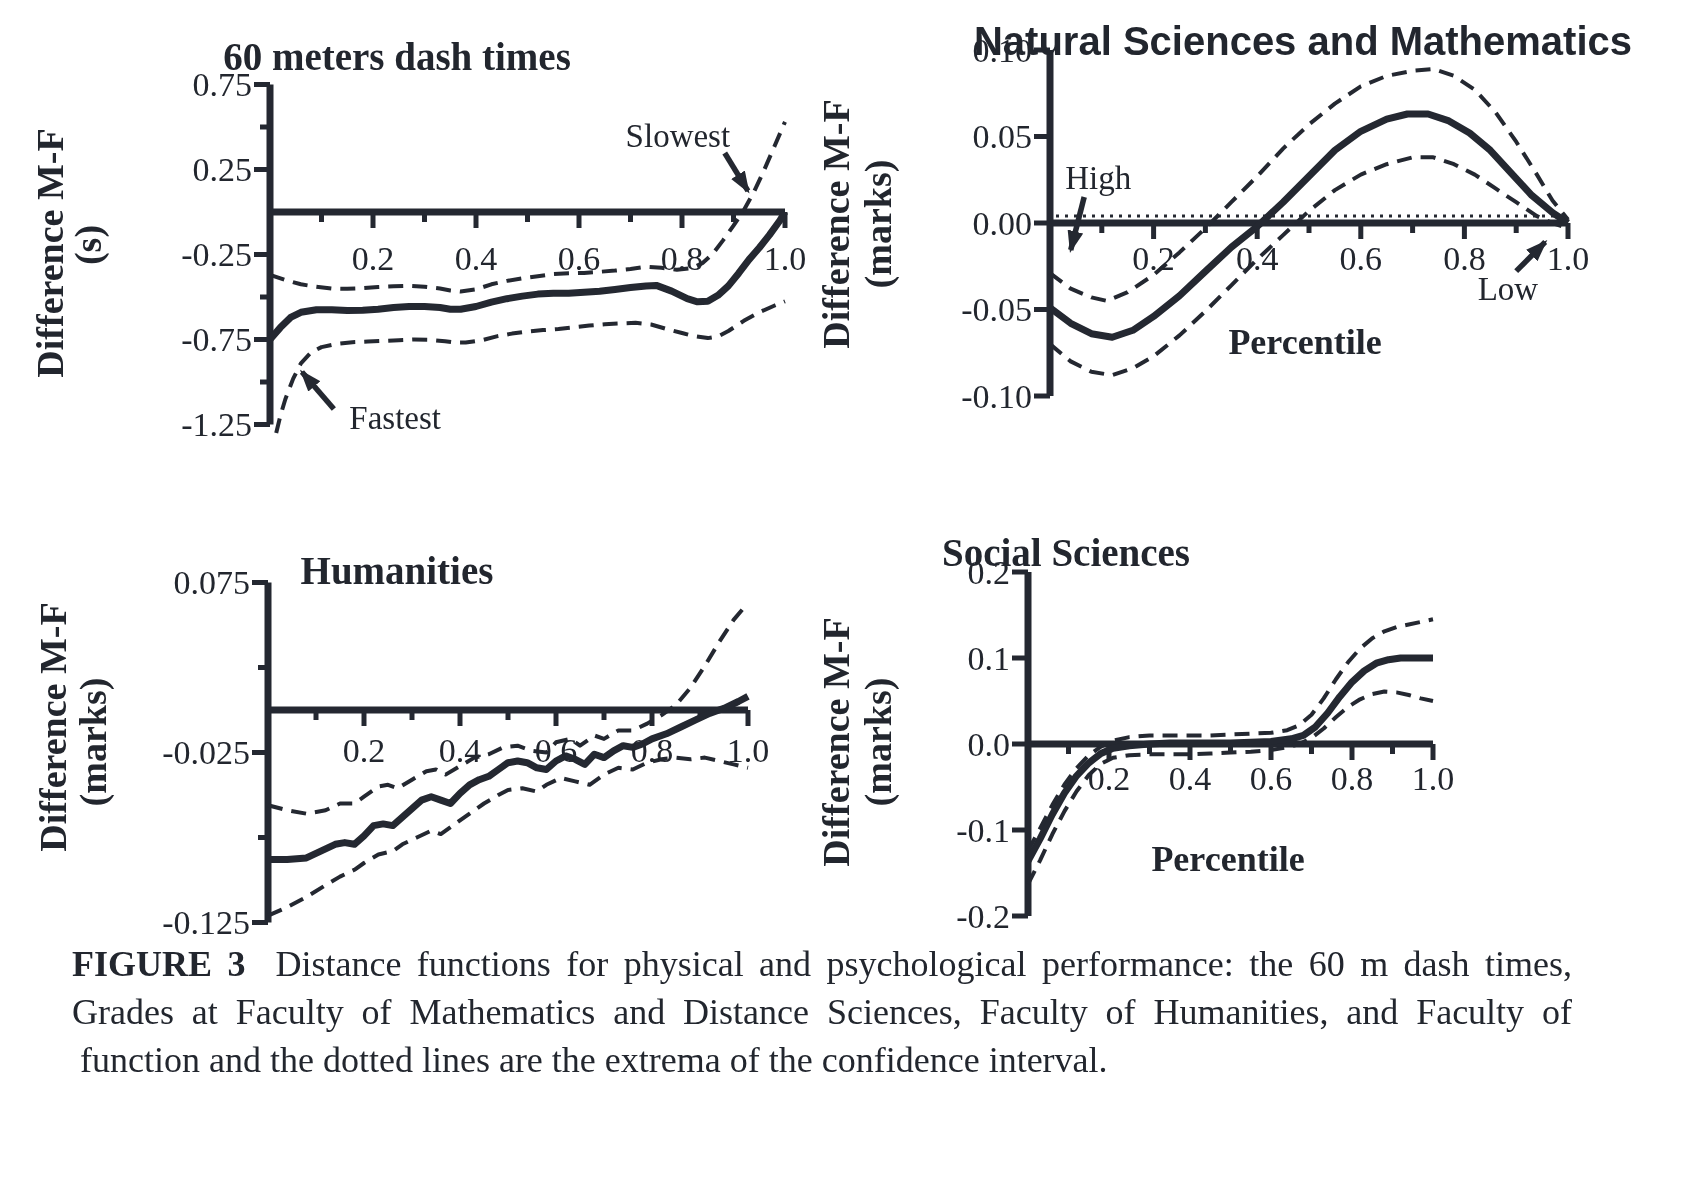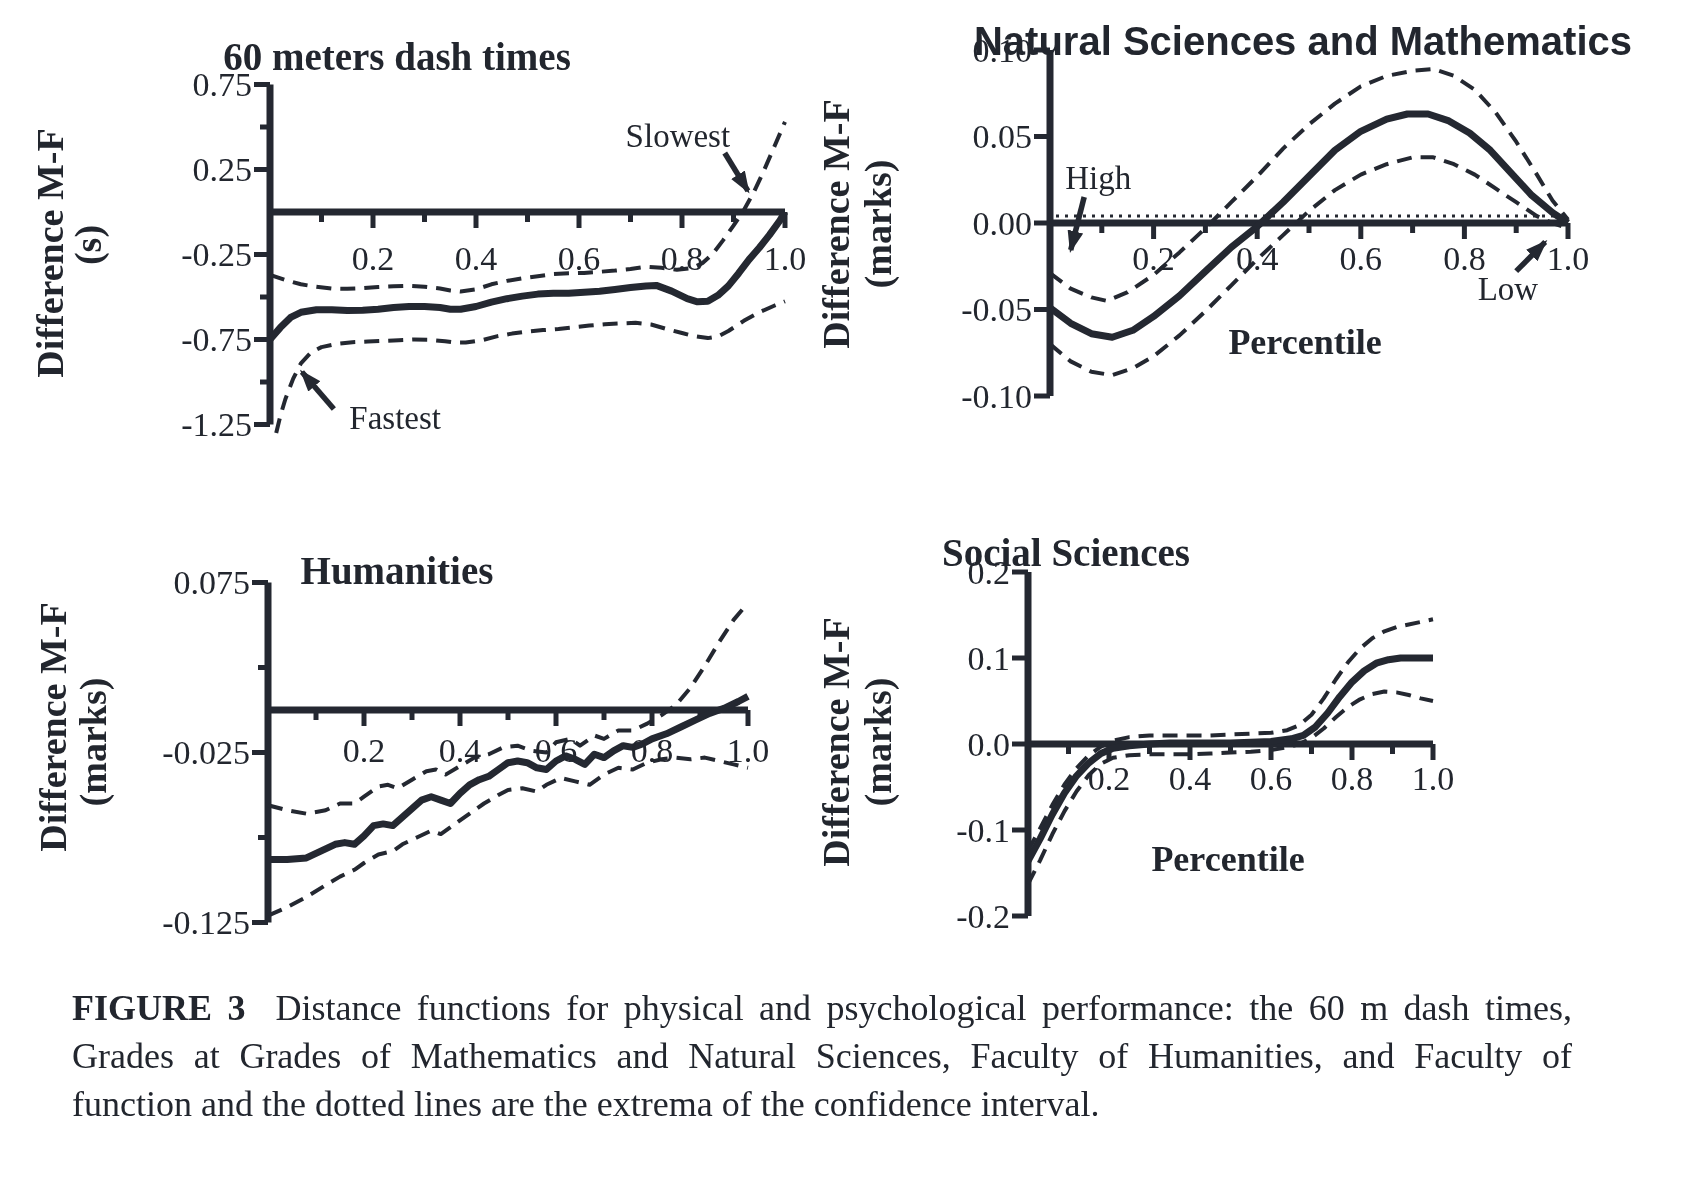--- a/index.html
+++ b/index.html
@@ -1,23 +1,23 @@
 <!DOCTYPE html>
 <html><head>
 <meta charset="utf-8">
 <style>
   html,body{margin:0;padding:0;background:#ffffff;}
   .page{position:relative;width:1704px;height:1185px;background:#ffffff;overflow:hidden;
         font-family:"Liberation Serif","DejaVu Serif",serif;}
   #fig-svg{position:absolute;left:0;top:0;}
-  .caption{position:absolute;left:72px;top:984px;width:1500px;color:#22262e;
+  .caption{position:absolute;left:72px;top:940px;width:1500px;color:#22262e;
            font-size:36px;line-height:48px;}
   .cap-line{width:100%;}
   .cap-just{text-align:justify;text-align-last:justify;}
-  .cap-last{text-align:left;}
+  .cap-last{text-align:left;margin-left:8px;}
   .cap-label{font-weight:bold;}
   .cap-gap{display:inline-block;width:30px;}
   svg text{fill:#22262e;}
 </style>
 </head>
 <body>
 
 <div class="page">
   <svg id="fig-svg" width="1704" height="1185" viewBox="0 0 1704 1185">
     <defs>
@@ -174,16 +174,16 @@
       <text x="1352" y="778" font-size="34" font-family="&quot;Liberation Serif&quot;,&quot;DejaVu Serif&quot;,serif" font-weight="normal" text-anchor="middle" dominant-baseline="central" fill="#242831" transform="">0.8</text>
       <text x="1433" y="778" font-size="34" font-family="&quot;Liberation Serif&quot;,&quot;DejaVu Serif&quot;,serif" font-weight="normal" text-anchor="middle" dominant-baseline="central" fill="#242831" transform="">1.0</text>
       <text x="1066" y="552" font-size="39" font-family="&quot;Liberation Serif&quot;,&quot;DejaVu Serif&quot;,serif" font-weight="bold" text-anchor="middle" dominant-baseline="central" fill="#242831" transform="">Social Sciences</text>
       <text x="836" y="742" font-size="38" font-family="&quot;Liberation Serif&quot;,&quot;DejaVu Serif&quot;,serif" font-weight="bold" text-anchor="middle" dominant-baseline="central" fill="#242831" transform="rotate(-90 836 742)">Difference M-F</text>
       <text x="878" y="742" font-size="38" font-family="&quot;Liberation Serif&quot;,&quot;DejaVu Serif&quot;,serif" font-weight="bold" text-anchor="middle" dominant-baseline="central" fill="#242831" transform="rotate(-90 878 742)">(marks)</text>
       <text x="1228" y="859" font-size="36" font-family="&quot;Liberation Serif&quot;,&quot;DejaVu Serif&quot;,serif" font-weight="bold" text-anchor="middle" dominant-baseline="central" fill="#242831" transform="">Percentile</text>
     </svg>
 
   <div class="caption">
     <div class="cap-line cap-just"><span class="cap-label">FIGURE 3</span><span class="cap-gap"></span><span>Distance functions for physical and psychological performance: the 60 m dash times,</span></div>
-    <div class="cap-line cap-just">Grades at Grades of Mathematics and Natural Sciences, Faculty of Humanities, and Faculty of</div>
+    <div class="cap-line cap-just">Grades at Faculty of Mathematics and Distance Sciences, Faculty of Humanities, and Faculty of</div>
     <div class="cap-line cap-last">function and the dotted lines are the extrema of the confidence interval.</div>
   </div>
 </div>
 
 </body></html>

